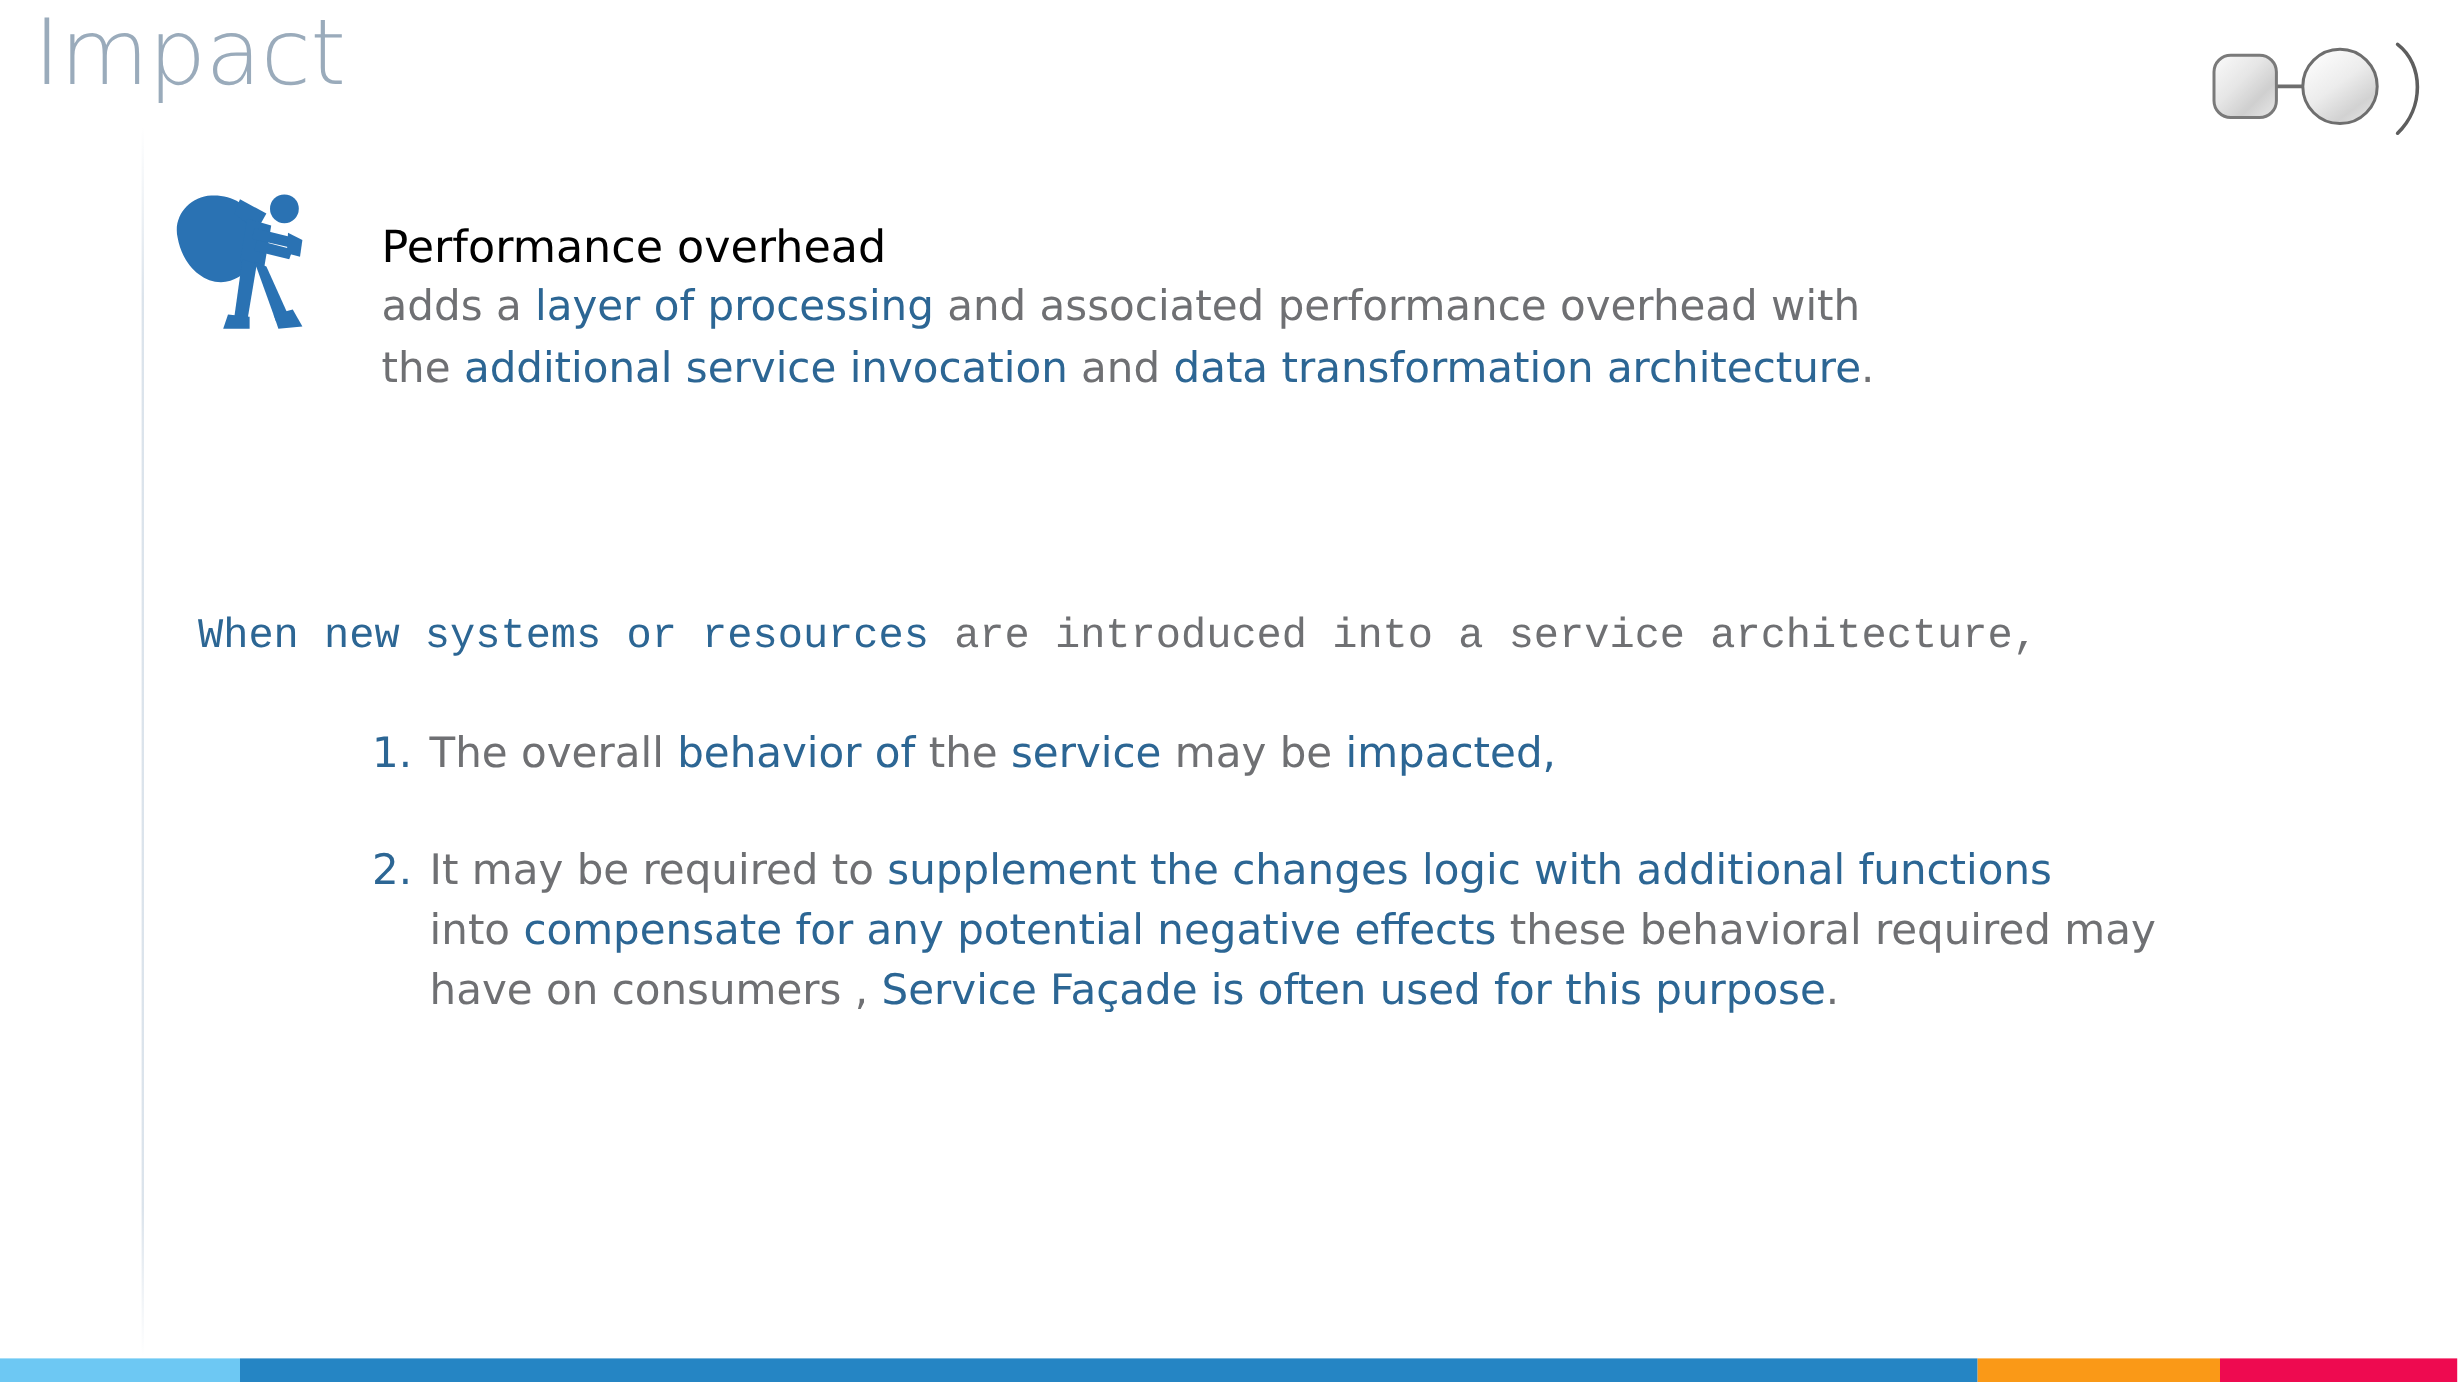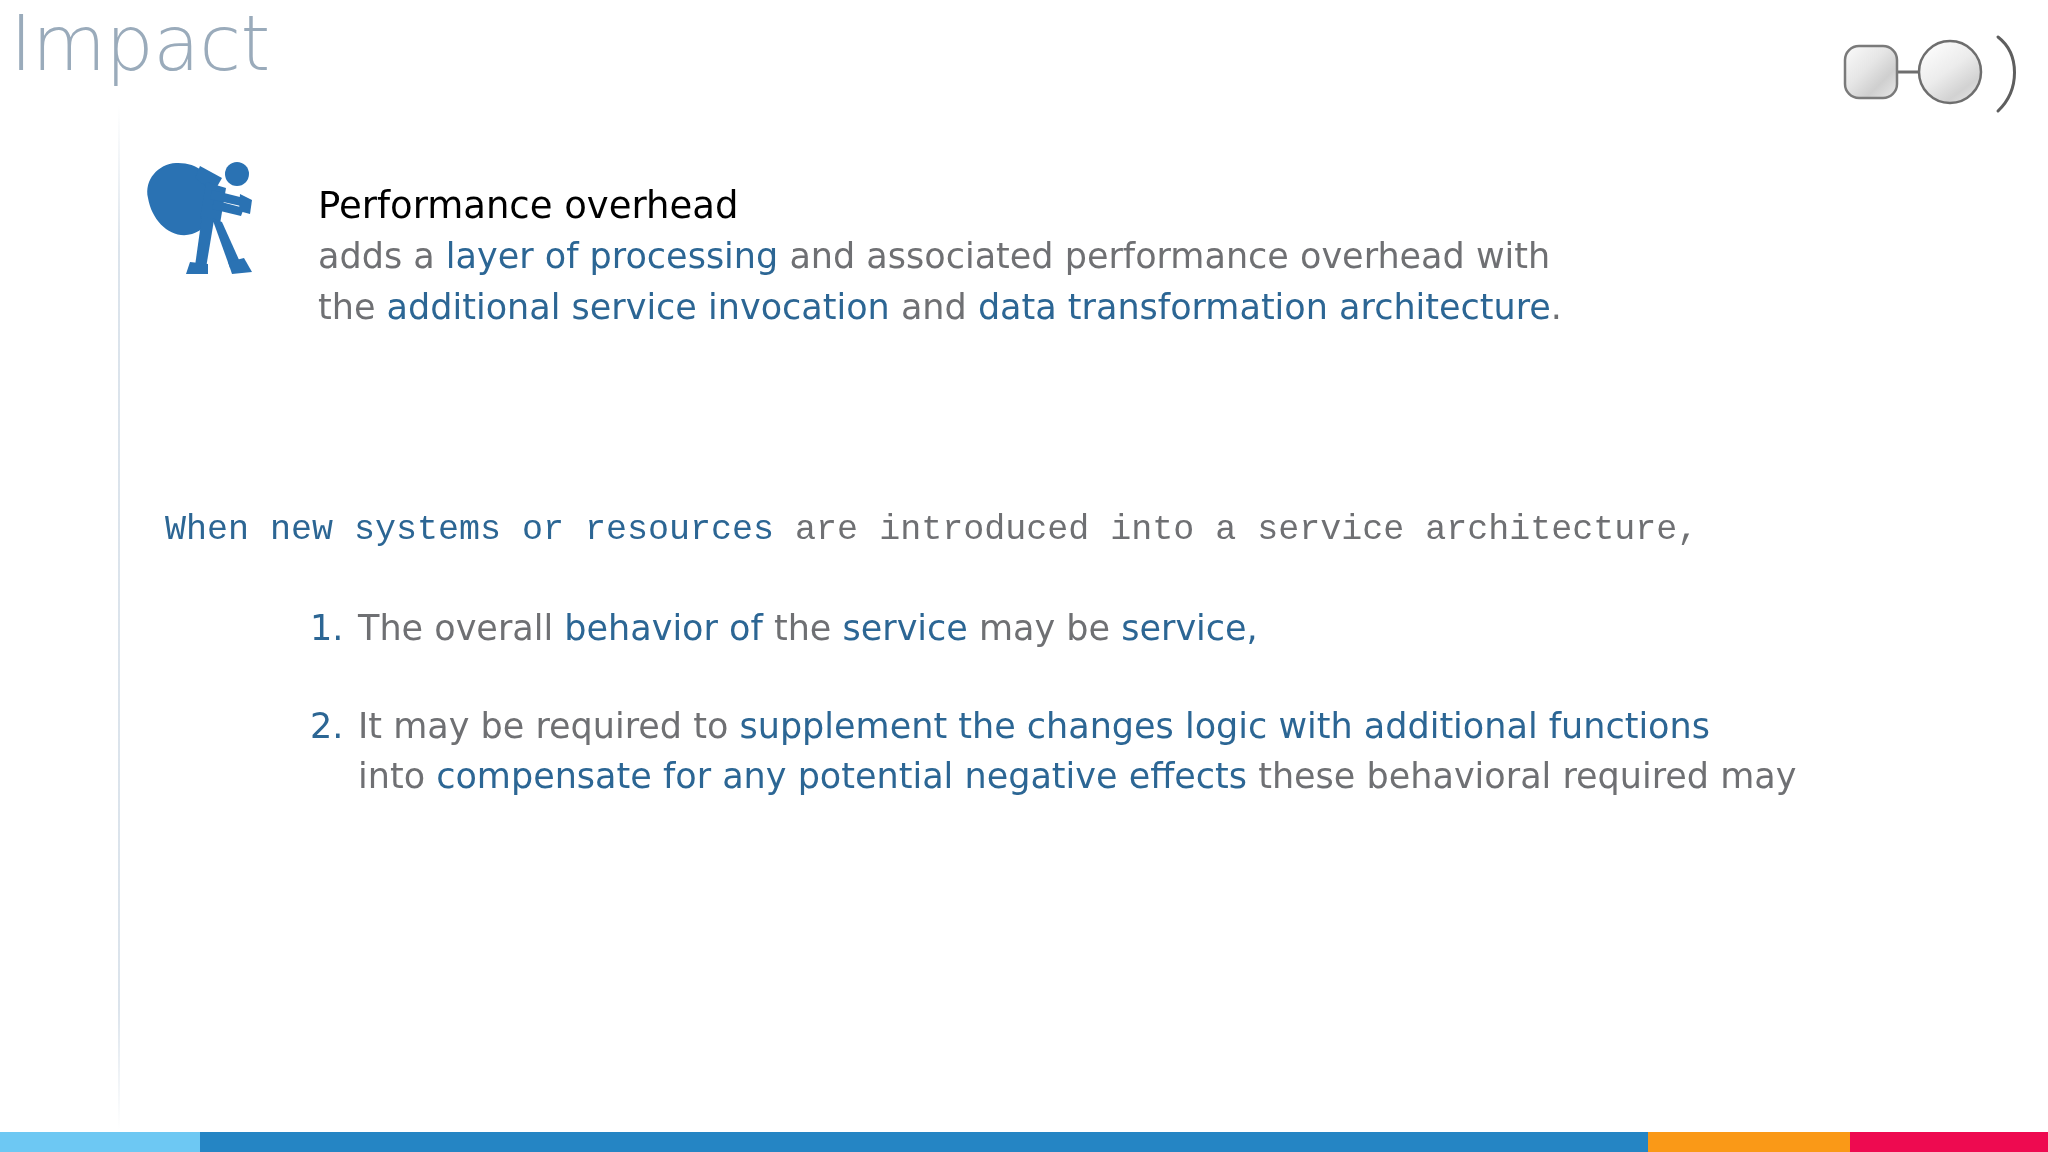--- a/index.html
+++ b/index.html
@@ -17,21 +17,21 @@
     position: relative;
     width: 2048px;
     height: 1152px;
     background: #ffffff;
     overflow: hidden;
   }
 
   
   .title {
     position: absolute;
-    left: 10px;
+    left: 28px;
     top: 6px;
     font-size: 76px;
     line-height: 1.0;
     font-weight: 300;
     letter-spacing: -0.5px;
     color: #9aabbb;
     font-family: "DejaVu Sans", sans-serif;
     white-space: nowrap;
     text-align: right;
   }
@@ -210,28 +210,29 @@
   </div>
 
   <div class="block-mid">
     <div class="mid-line"><span class="hl">When new systems or resources</span><span> are introduced into a service architecture,</span></div>
   </div>
 
   <div class="list">
     <div class="list-item">
       <div class="list-num">1.</div>
       <div class="list-text">
-          <span class="nw"><span>The overall </span><span class="hl">behavior of</span><span> the </span><span class="hl">service</span><span> may be </span><span class="hl">service,</span></span>
+          <span class="nw"><span>The overall </span><span class="hl">behavior of</span><span> the </span><span class="hl">service</span><span> may be </span><span class="hl">impacted,</span></span>
         </div>
     </div>
     <div class="list-item">
       <div class="list-num">2.</div>
       <div class="list-text">
           <span class="nw"><span>It may be required to </span><span class="hl">supplement the changes logic with additional functions</span></span>
           <span class="nw"><span>into </span><span class="hl">compensate for any potential negative effects</span><span> these behavioral required may</span></span>
+          <span class="nw"><span>have on consumers , </span><span class="hl">Service Façade is often used for this purpose</span><span>.</span></span>
         </div>
     </div>
   </div>
 
   <div class="bottom-bar">
     <div class="bar-seg" style="background: rgb(109, 200, 243); width: 200px;"></div>
     <div class="bar-seg" style="background: rgb(37, 133, 196); width: 1448px;"></div>
     <div class="bar-seg" style="background: rgb(250, 153, 23); width: 202px;"></div>
     <div class="bar-seg" style="background: rgb(238, 10, 80); width: 198px;"></div>
   </div>

